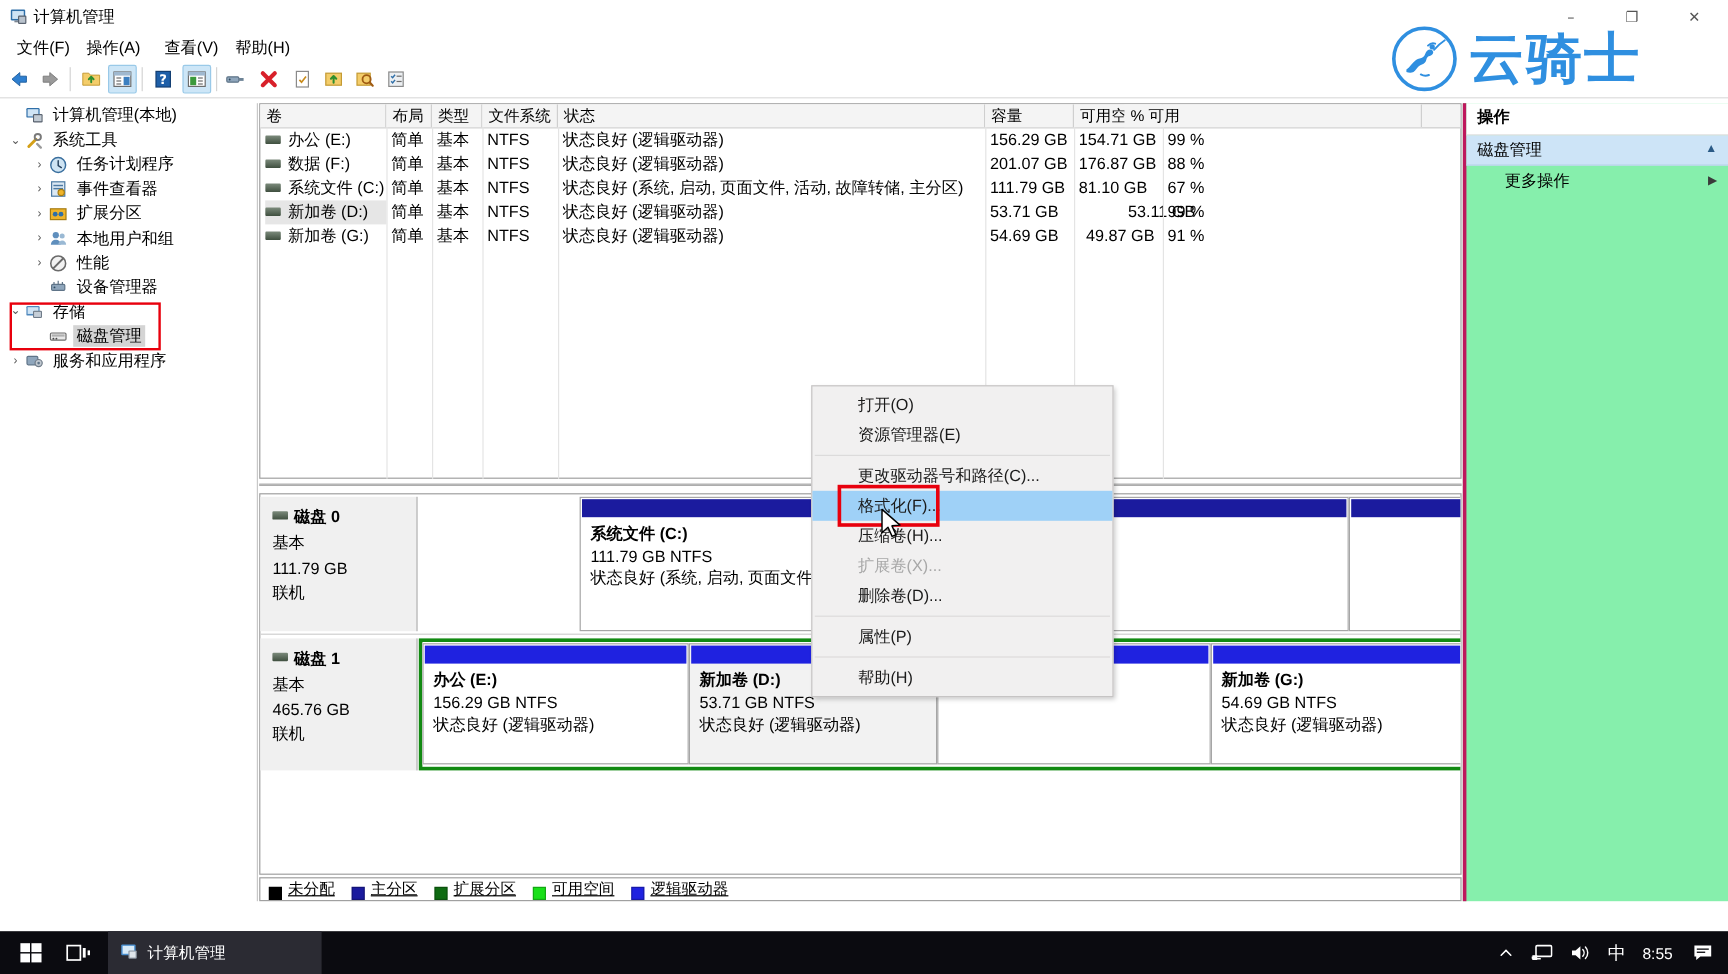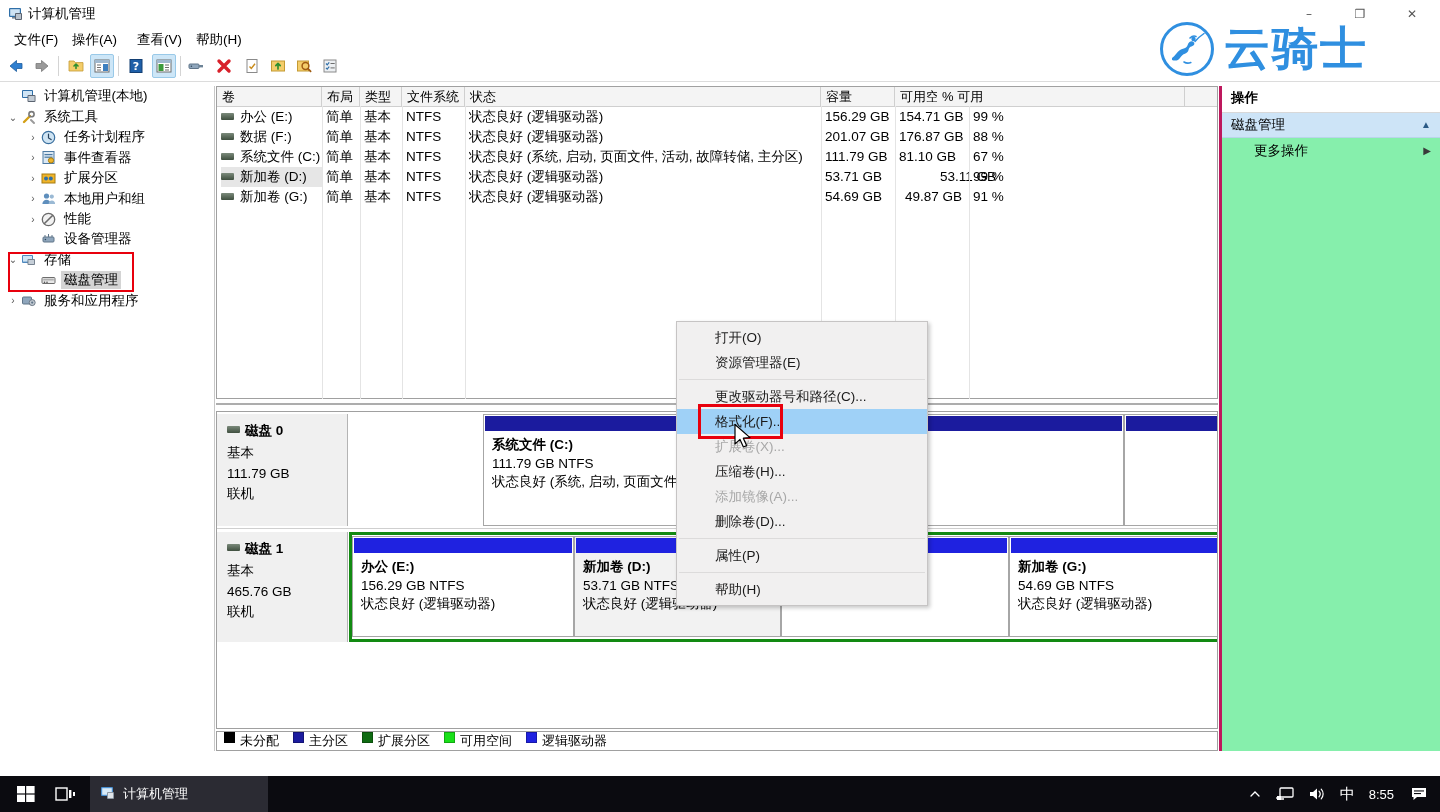--- a/index.html
+++ b/index.html
@@ -83,21 +83,21 @@
   .part .pname{font-size:13.5px;font-weight:bold;white-space:nowrap;}
   .part .psize{font-size:13.5px;margin-top:2px;white-space:nowrap;}
   .part .pstat{font-size:13.5px;margin-top:2px;white-space:nowrap;}
   .part.shaded{background:#f2f2f2;}
   .part.shaded .ptxt{background:transparent;}
   .extbox{position:absolute;top:0;height:100%;border:3px solid #128a12;box-sizing:border-box;background:#fff;}
 
   
   .legend{position:absolute;left:0;top:645px;width:1002px;height:20px;border:1px solid #a0a0a0;box-sizing:border-box;background:#fff;
      display:flex;align-items:center;padding-left:7px;}
-  .legend .lg{display:flex;align-items:flex-start;margin-right:14px;font-size:13px;white-space:nowrap;}
+  .legend .lg{display:flex;align-items:flex-end;margin-right:14px;font-size:13px;white-space:nowrap;text-decoration:underline;}
   .legend .sw{width:11px;height:11px;margin-right:5px;border:1px solid rgba(0,0,0,.25);box-sizing:border-box;}
 
   
   .rhead{height:23px;border-bottom:1px solid #d8d8d8;padding:3px 0 0 9px;font-size:13.5px;font-weight:bold;background:#fff;}
   .rgroup{height:24px;background:#cde4f7;border-bottom:1px solid #b9d4ea;display:flex;align-items:center;padding-left:9px;position:relative;font-size:13.5px;}
   .rgroup .caret{position:absolute;right:12px;top:6px;color:#2a5a86;font-size:10px;}
   .ritem{height:26px;display:flex;align-items:center;padding-left:32px;position:relative;font-size:13.5px;}
   .ritem .caret{position:absolute;right:12px;top:7px;color:#3a3a3a;font-size:10px;}
 
   
@@ -568,23 +568,22 @@
       <span class="caret">▶</span>
     </div>
   </div>
 
   <div class="ctxmenu" id="ctxmenu">
       <div class="ctxitem">打开(O)</div>
       <div class="ctxitem">资源管理器(E)</div>
       <div class="ctxsep"></div>
       <div class="ctxitem">更改驱动器号和路径(C)...</div>
       <div class="ctxitem hl">格式化(F)...</div>
+      <div class="ctxitem">压缩卷(H)...</div>
       <div class="ctxitem disabled">扩展卷(X)...</div>
-      <div class="ctxitem">压缩卷(H)...</div>
-      <div class="ctxitem disabled">添加镜像(A)...</div>
       <div class="ctxitem">删除卷(D)...</div>
       <div class="ctxsep"></div>
       <div class="ctxitem">属性(P)</div>
       <div class="ctxsep"></div>
       <div class="ctxitem">帮助(H)</div>
     </div>
   <div class="ctx-redbox"></div>
   <svg class="cursor" style="left:733px;top:423px;" width="22" height="30" viewBox="0 0 22 30">
     <path d="M2 1.5 2 21 7 16.4 10.4 24 13.6 22.6 10.3 15.2 17 14.6z" fill="#fff" stroke="#000" stroke-width="1.2" stroke-linejoin="round"></path>
   </svg>

